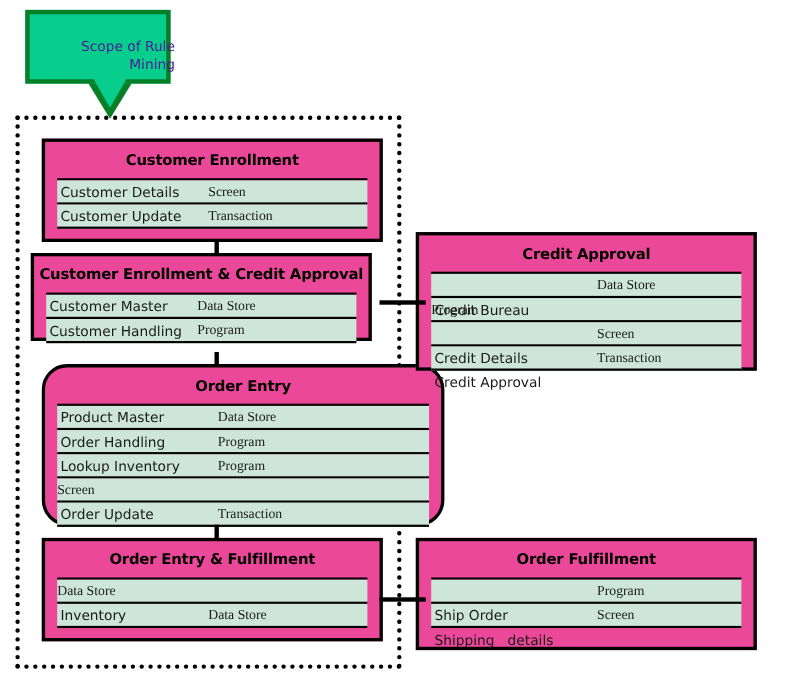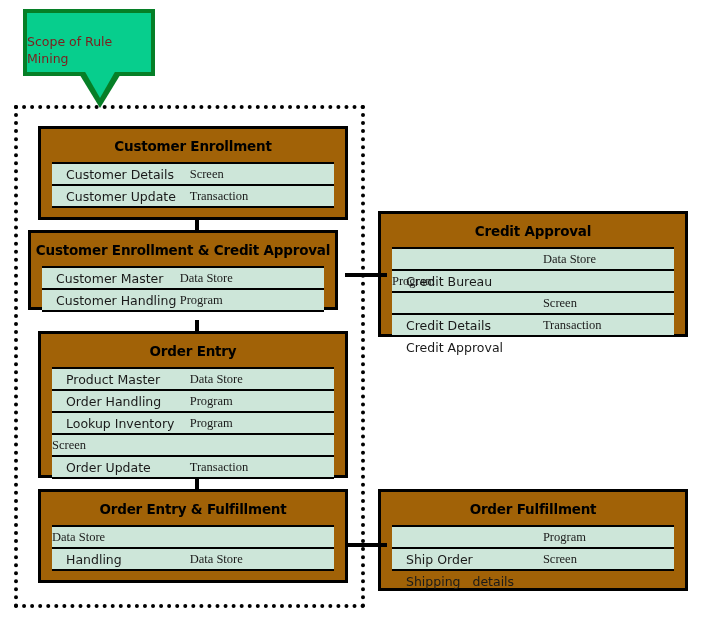--- a/index.html
+++ b/index.html
@@ -32,24 +32,24 @@
     background: #07CE8D;
     border: 4px solid #067F27;
     box-sizing: border-box;
     z-index: 6;
   }
   .callout-label {
     position: absolute;
     left: 0;
     top: 20px;
     width: 132px;
-    text-align: left;
+    text-align: right;
     font-size: 12.5px;
     line-height: 17px;
-    color: #7f1d1d;
+    color: #4c1d95;
     white-space: pre-line;
   }
   
   .callout-tail-outer {
     position: absolute;
     left: 78px;
     top: 72px;
     width: 0;
     height: 0;
     border-left: 22px solid transparent;
@@ -84,21 +84,21 @@
   
   .conn {
     position: absolute;
     background: #000000;
     z-index: 4;
   }
 
   
   .box {
     position: absolute;
-    background: #a16207;
+    background: #ec4899;
     border: 3px solid #000000;
     box-sizing: border-box;
     z-index: 3;
   }
   .box-title {
     text-align: center;
     font-weight: bold;
     font-size: 13.5px;
     color: #000000;
     margin-top: 9px;
@@ -113,21 +113,21 @@
     display: flex;
     background: #CDE6D9;
     border-bottom: 2px solid #000000;
     height: 20px;
     align-items: center;
     font-size: 12.5px;
     color: #1a1a1a;
     white-space: pre;
   }
   .cell-name {
-    padding-left: 14px;
+    padding-left: 3px;
     box-sizing: border-box;
   }
   .cell-type {
     box-sizing: border-box;
     font-family: Liberation Serif, serif;
   }
 
   
   .w-left .cell-name { width: 146px; }
   .w-left .cell-type { width: 154px; }
@@ -175,21 +175,21 @@
         <span class="cell-name">Customer Master</span>
         <span class="cell-type">Data Store</span>
       </div>
       <div class="row">
         <span class="cell-name">Customer Handling</span>
         <span class="cell-type">Program</span>
       </div>
     </div>
   </div>
 
-  <div class="box w-left" style="left:38px; top:331px; width:310px; height:147px;">
+  <div class="box w-left" style="left:38px; top:331px; width:366px; height:147px;border-radius:23px;">
     <div class="box-title">Order Entry</div>
     <div class="rows">
       <div class="row">
         <span class="cell-name">Product Master</span>
         <span class="cell-type">Data Store</span>
       </div>
       <div class="row">
         <span class="cell-name">Order Handling</span>
         <span class="cell-type">Program</span>
       </div>
@@ -207,21 +207,21 @@
     </div>
   </div>
 
   <div class="box w-left" style="left:38px; top:489px; width:310px; height:94px;">
     <div class="box-title">Order Entry &amp; Fulfillment</div>
     <div class="rows">
       <div class="row">
         <span class="cell-type">Data Store</span>
       </div>
       <div class="row">
-        <span class="cell-name">Handling</span>
+        <span class="cell-name">Inventory</span>
         <span class="cell-type">Data Store</span>
       </div>
     </div>
   </div>
 
   <div class="box w-right" style="left:378px; top:211px; width:310px; height:126px;">
     <div class="box-title">Credit Approval</div>
     <div class="rows">
       <div class="row">
         <span class="cell-name">Credit Bureau</span>

